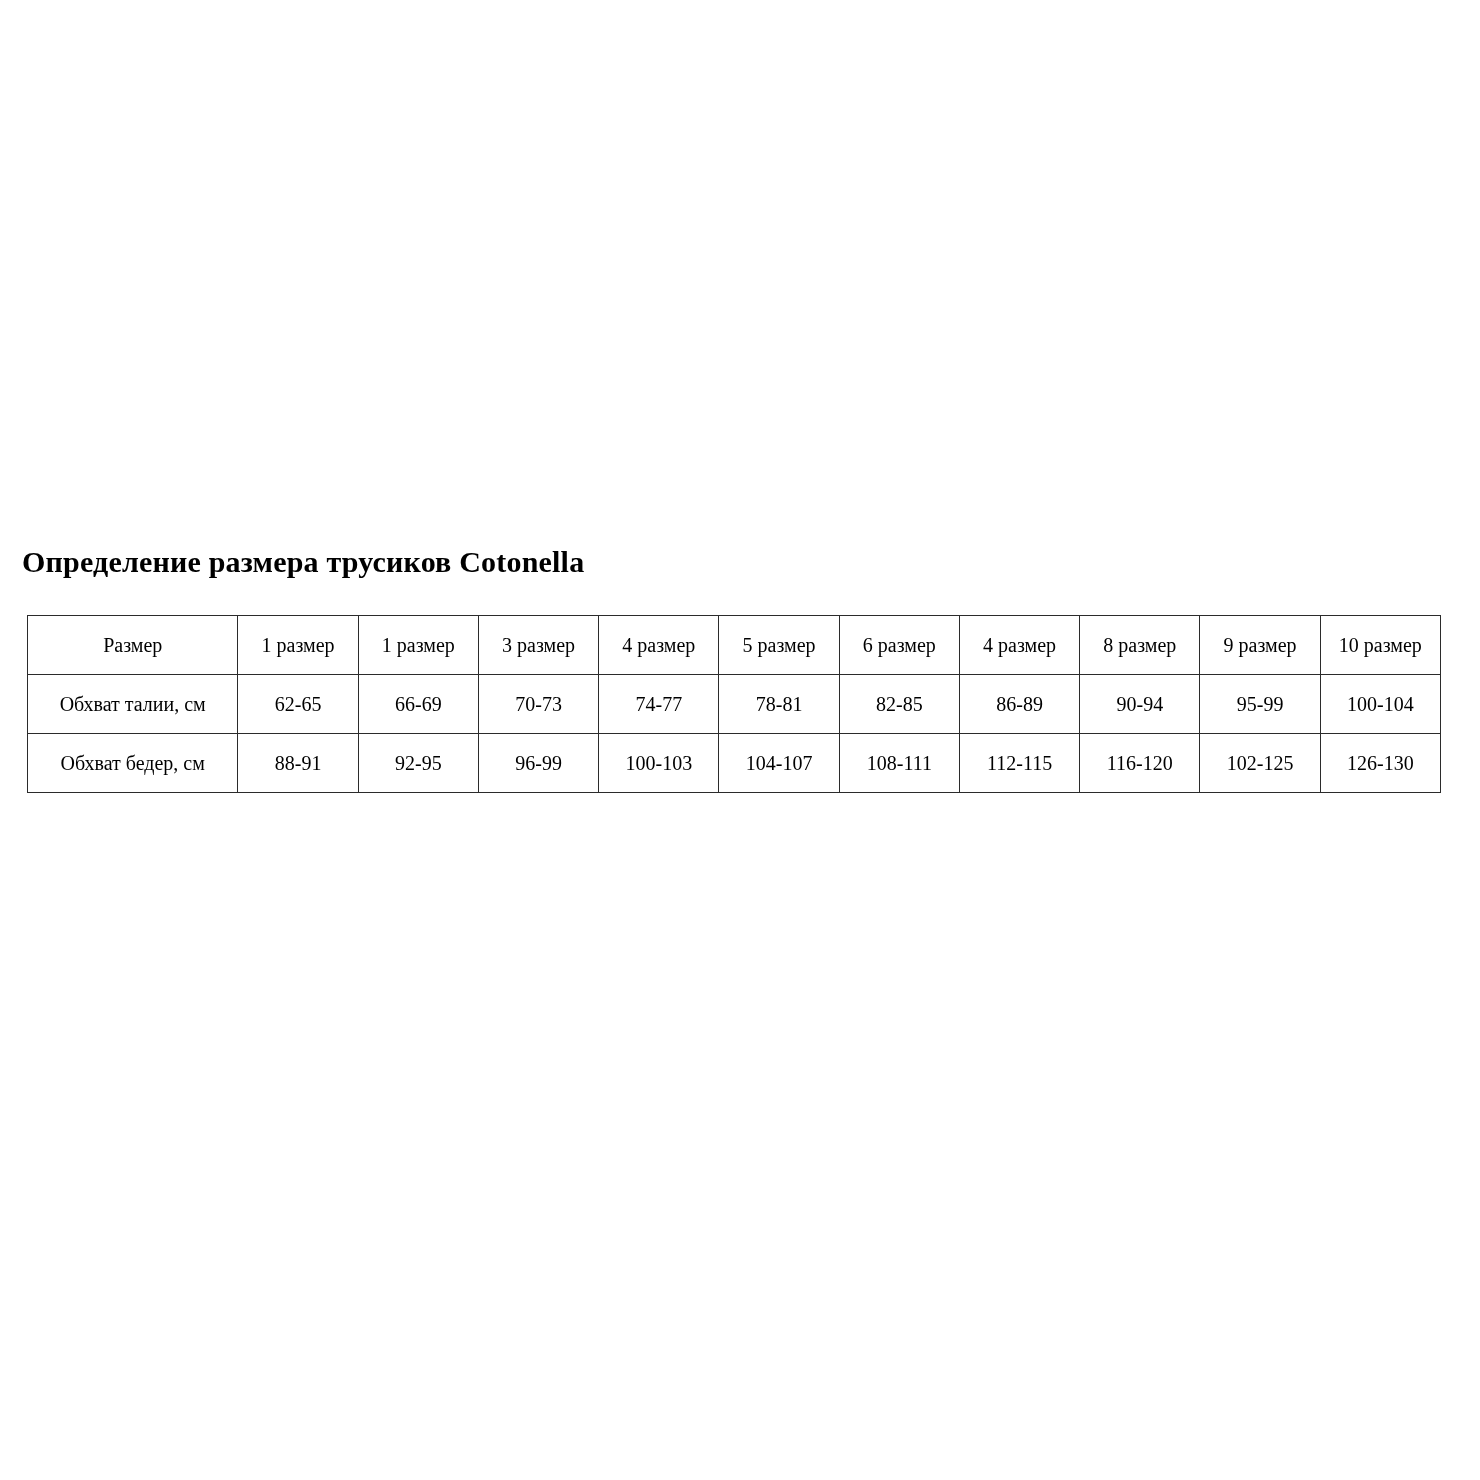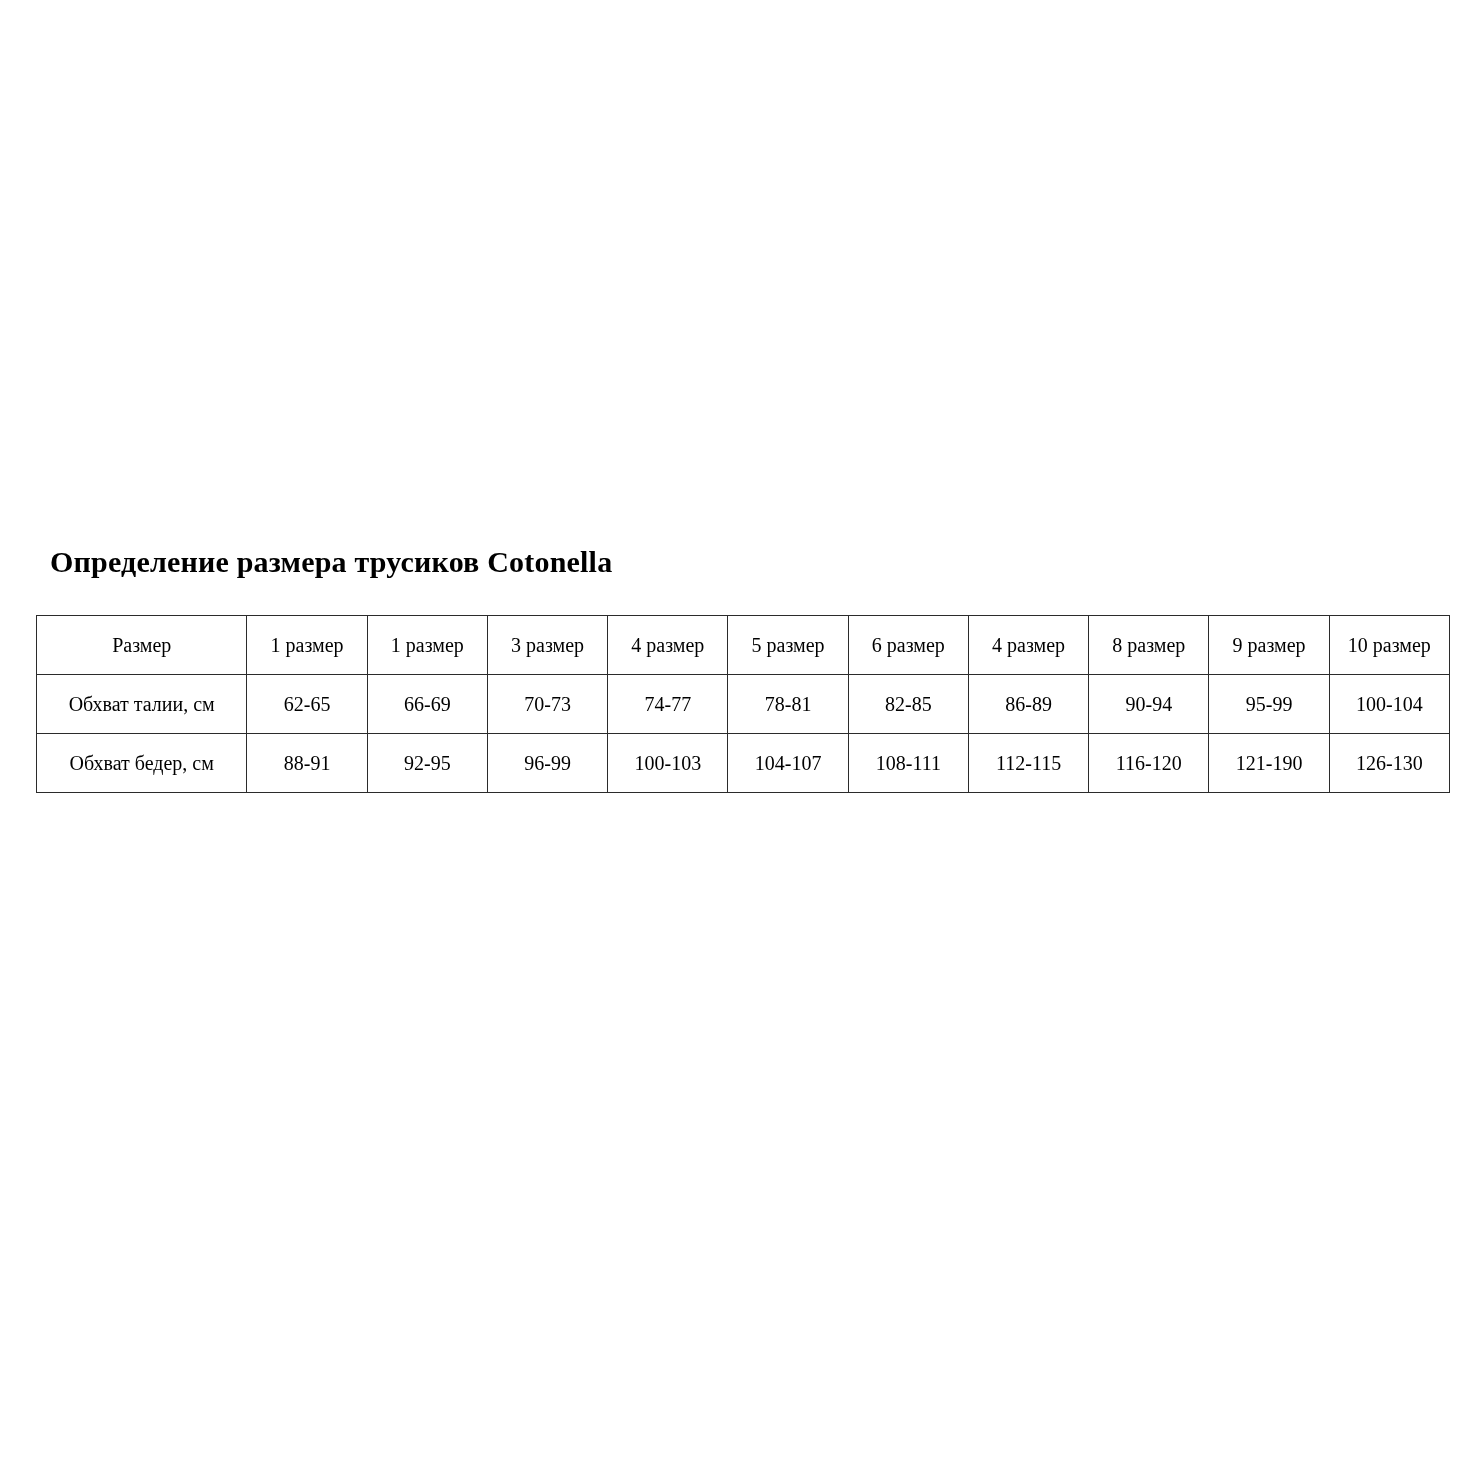--- a/index.html
+++ b/index.html
@@ -17,32 +17,32 @@
   }
   .page {
     position: absolute;
     left: 0;
     top: 0;
     width: 1480px;
     height: 1480px;
   }
   .doc-title {
     position: absolute;
-    left: 50px;
+    left: 22px;
     top: 543px;
     font-family: "Liberation Serif", serif;
     font-weight: bold;
     font-size: 30px;
     line-height: 38px;
     letter-spacing: 0.2px;
     white-space: nowrap;
   }
   .table-wrap {
     position: absolute;
-    left: 36px;
+    left: 27px;
     top: 615px;
     width: 1414px;
     border-radius: 12px;
   }
   table.size-table {
     border-collapse: collapse;
     table-layout: fixed;
     width: 1414px;
     font-family: "Liberation Serif", serif;
     font-size: 20px;
@@ -119,20 +119,20 @@
         <tr>
           <td class="row-label">Обхват бедер, см</td>
           <td>88-91</td>
           <td>92-95</td>
           <td>96-99</td>
           <td>100-103</td>
           <td>104-107</td>
           <td>108-111</td>
           <td>112-115</td>
           <td>116-120</td>
-          <td>121-190</td>
+          <td>102-125</td>
           <td>126-130</td>
         </tr>
       </tbody>
     </table>
   </div>
 
 </div>
 
 </body></html>

